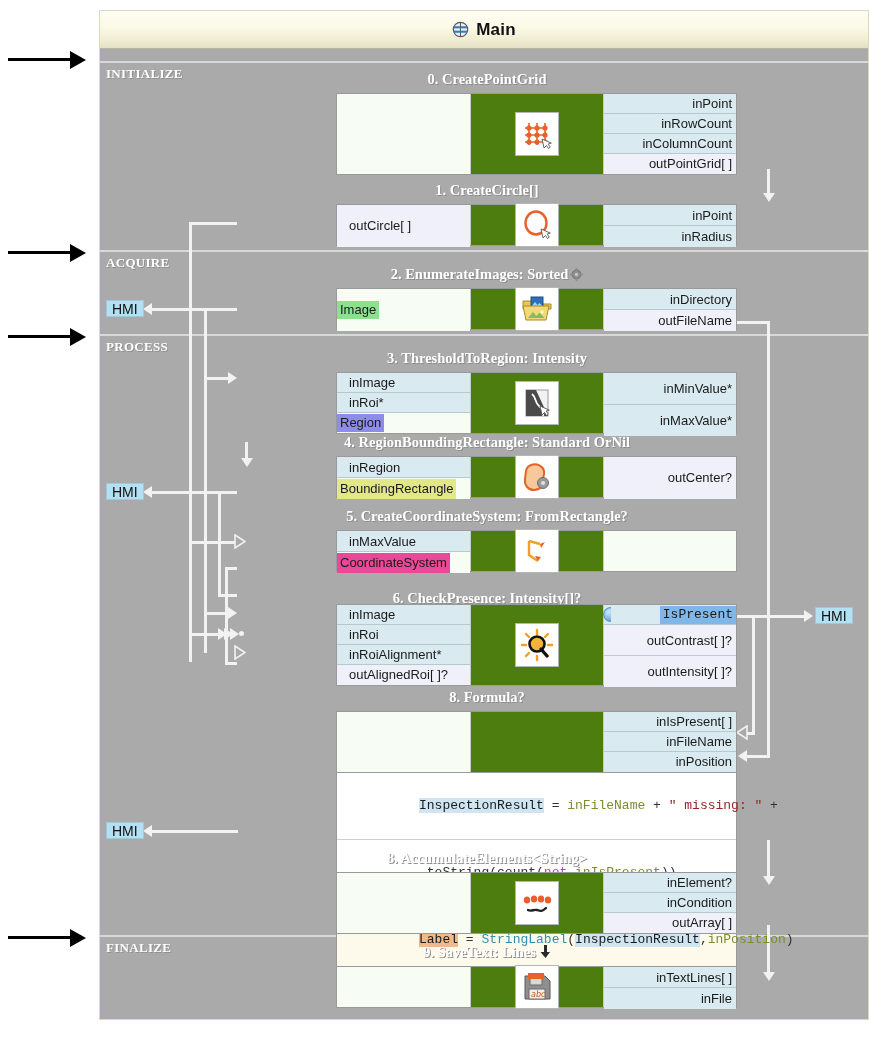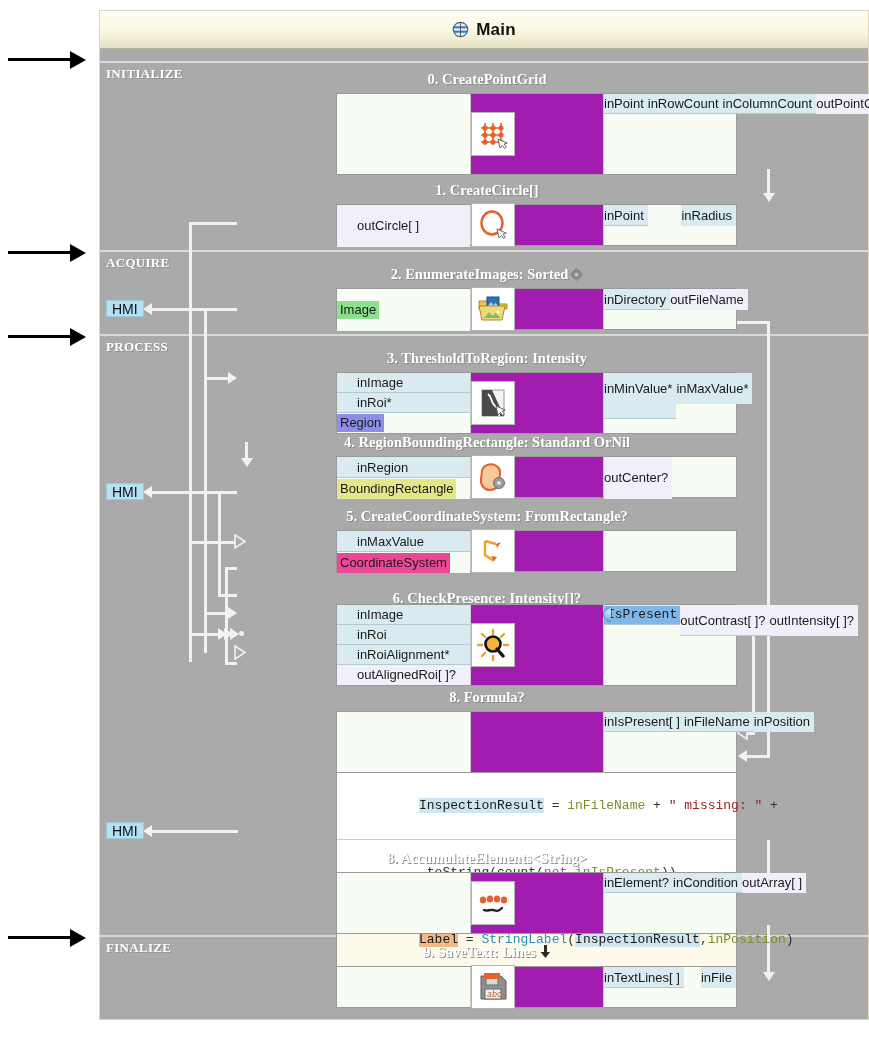--- a/index.html
+++ b/index.html
@@ -26,31 +26,31 @@
         text-shadow:1px 1px 0 #8f8f8f;}
 
   
   .block{position:absolute;}
   .block-title{position:absolute;left:0;width:100%;text-align:center;
         font-family:"Liberation Serif","DejaVu Serif",serif;font-weight:bold;
         font-size:14.5px;color:#ffffff;text-shadow:1px 1px 0 #8c8c8c;white-space:nowrap;}
   .block-body{position:absolute;display:flex;border:1px solid #9a9a9a;background:#f7fdf5;
         box-sizing:border-box;}
   .col-left{width:133px;flex:0 0 133px;display:flex;flex-direction:column;}
-  .col-mid{flex:1 1 auto;display:flex;align-items:center;justify-content:flex-start;
-        border-left:1px solid #c9c9c9;border-right:1px solid #c9c9c9;background:#a21caf;}
-  .col-right{width:132px;flex:0 0 132px;display:flex;flex-direction:row;justify-content:space-between;}
+  .col-mid{flex:1 1 auto;display:flex;align-items:center;justify-content:center;
+        border-left:1px solid #c9c9c9;border-right:1px solid #c9c9c9;background:#4d7c0f;}
+  .col-right{width:132px;flex:0 0 132px;display:flex;flex-direction:column;justify-content:space-between;}
 
   .port{height:20px;line-height:20px;font-size:13px;color:#1a1a1a;box-sizing:border-box;
         position:relative;overflow:visible;white-space:nowrap;}
   .port.in{background:#d9eaf0;border-bottom:1px solid #b6c9d0;}
   .port.out{background:#f0f0fa;border-bottom:1px solid #c6c6d6;}
   .port.plain{background:#f7fdf5;border-bottom:1px solid #dde6db;}
   .col-right .port{text-align:right;padding-right:4px;}
-  .col-left .port{text-align:left;padding-left:20px;}
+  .col-left .port{text-align:left;padding-left:12px;}
   .col-left .port:last-child,.col-right .port:last-child{border-bottom:none;}
 
   
   .tag{display:inline-block;padding:0 3px;line-height:18px;}
   .tag-green{background:#8de08d;}
   .tag-mgreen{background:#ec4899;}
   .tag-yellow{background:#e2e88a;}
   .tag-violet{background:#8d8de8;}
   .tag-blue{background:#7fb7e8;}
   .tag-cyan{background:#7fd3ef;}

